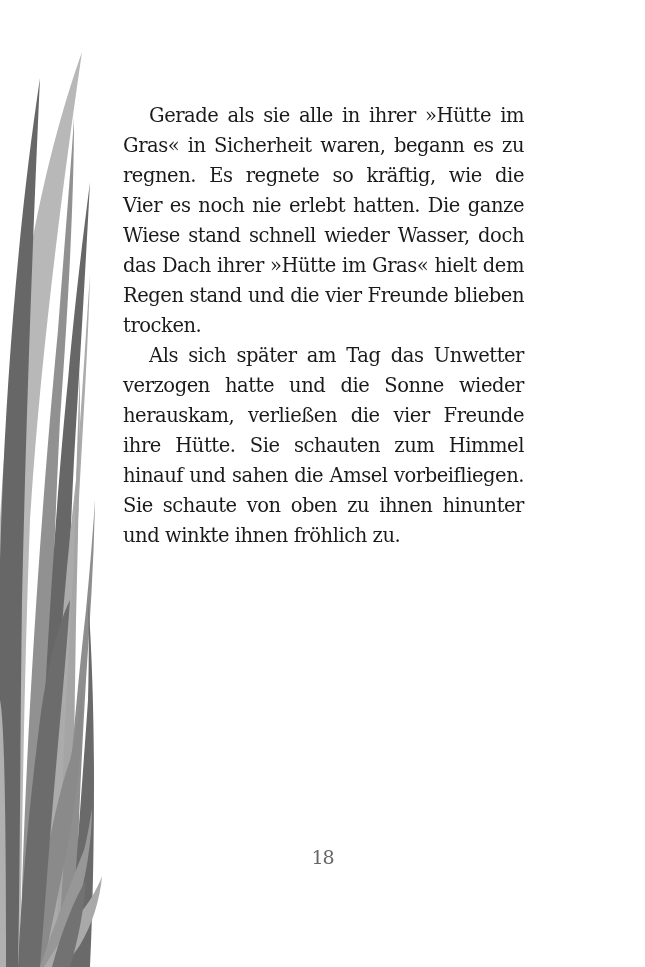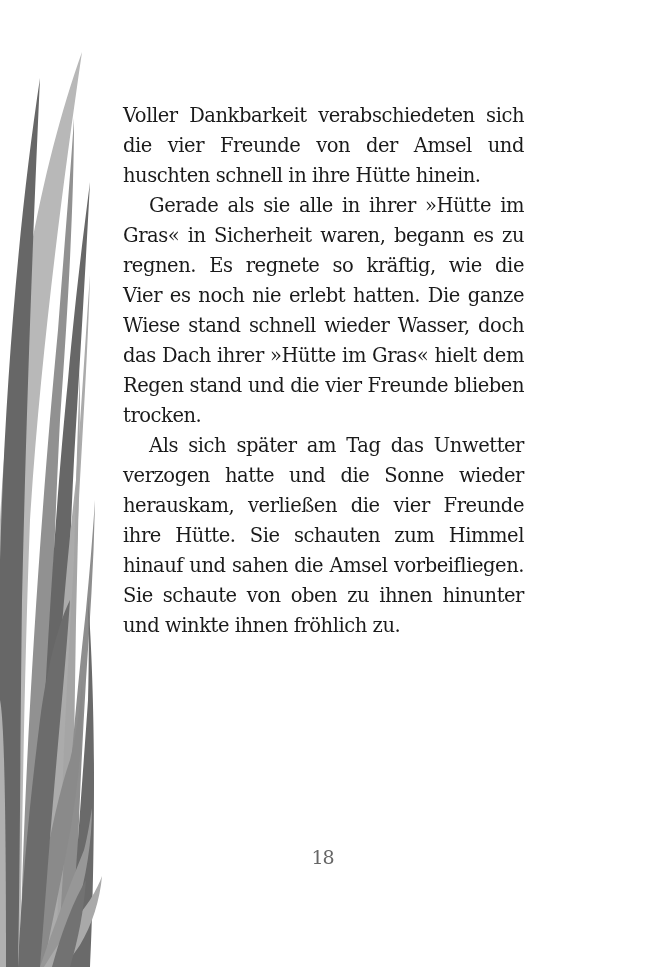--- a/index.html
+++ b/index.html
@@ -81,18 +81,17 @@
   <path d="M40,967 C56,920 72,880 84,850 C88,835 90,820 92,808 C92,840 86,880 76,910 C68,935 60,955 56,967 Z" fill="#979797"></path>
 
   <path d="M44,967 C60,940 76,920 90,900 C96,890 100,882 102,876 C100,900 92,925 80,945 C72,957 66,964 62,967 Z" fill="#a9a9a9"></path>
 
   <path d="M52,967 C62,930 74,900 86,880 C84,910 78,940 70,967 Z" fill="#727272"></path>
 
   <path d="M0,967 L0,700 C4,720 6,800 6,967 Z" fill="#b0b0b0"></path>
 </svg>
 
 <div class="text-block">
-  <p class="para">Voller Dankbarkeit verabschiedeten sich die vier Freunde von der Amsel und huschten schnell in ihre Hütte hinein.</p>
   <p class="para indent">Gerade als sie alle in ihrer »Hütte im Gras« in Sicherheit waren, begann es zu regnen. Es regnete so kräftig, wie die Vier es noch nie erlebt hatten. Die ganze Wiese stand schnell wieder Wasser, doch das Dach ihrer »Hütte im Gras« hielt dem Regen stand und die vier Freunde blieben trocken.</p>
   <p class="para indent">Als sich später am Tag das Unwetter verzogen hatte und die Sonne wieder herauskam, verließen die vier Freunde ihre Hütte. Sie schauten zum Himmel hinauf und sahen die Amsel vorbeifliegen. Sie schaute von oben zu ihnen hinunter und winkte ihnen fröhlich zu.</p>
 </div>
 
 <div class="page-number">18</div>
 
 </body></html>

